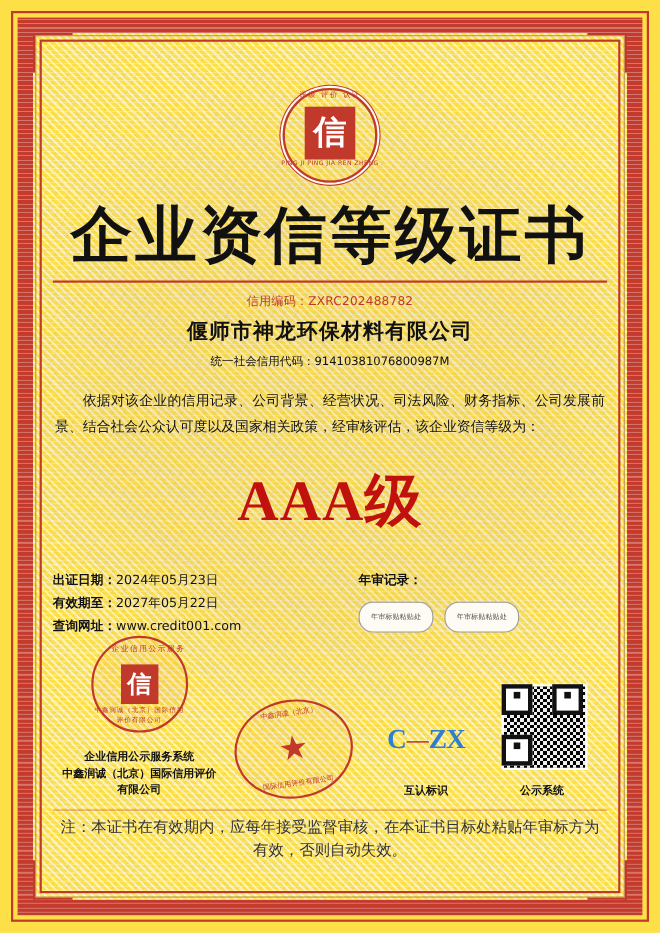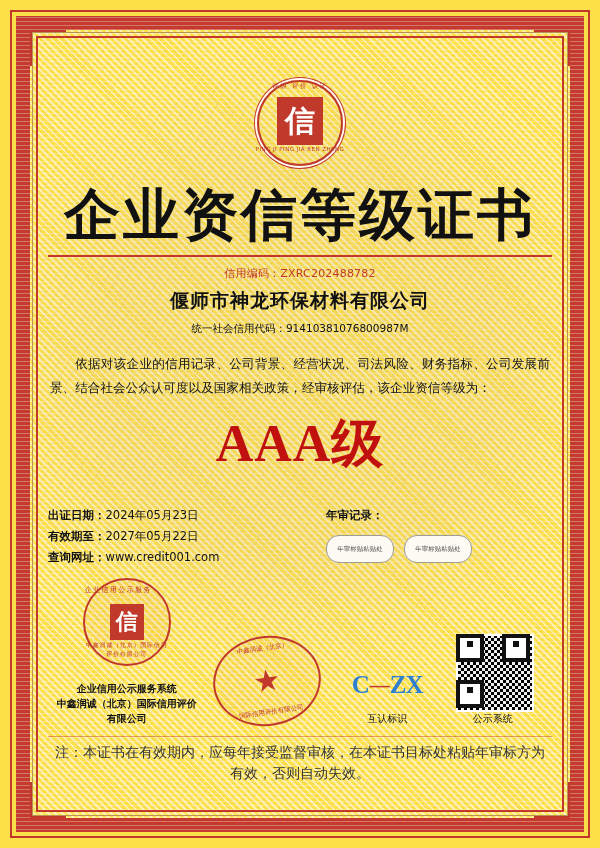--- a/index.html
+++ b/index.html
@@ -120,21 +120,21 @@
     margin-top:8px;text-align:center;font-size:10.5px;color:#111;
   }
 
   .body-text{
     margin:16px 2px 0;
     font-size:12.6px;line-height:1.95;color:#111;text-align:justify;
     text-indent:2em;
   }
 
   .grade{
-    margin-top:8px;text-align:center;
+    margin-top:20px;text-align:center;
     font-size:52px;font-weight:bold;color:#c0110f;
     letter-spacing:1px;
     font-family:"Liberation Serif","DejaVu Serif",serif;
   }
 
   
   .info-row{display:flex;}
   .info-left{width:268px;}
   .info-right{flex:1;padding-left:10px;}
   .info-block{margin-top:26px;font-size:11.5px;color:#111;line-height:1.85;}
@@ -161,21 +161,21 @@
     width:84px;height:84px;border-radius:50%;border:2px solid #c0392b;
     margin:0 auto;position:relative;
     background:radial-gradient(circle,rgba(192,57,43,.05) 0 60%,rgba(192,57,43,.02) 100%);
   }
   .stamp-round .inner{
     position:absolute;left:50%;top:50%;transform:translate(-50%,-50%);
     width:34px;height:36px;background:#c0392b;color:#fff;
     display:flex;align-items:center;justify-content:center;font-size:22px;font-weight:bold;
   }
   .stamp-round .arc-top{
-    position:absolute;left:0;right:0;top:5px;text-align:left;
+    position:absolute;left:0;right:0;top:5px;text-align:right;
     font-size:7px;color:#c0392b;letter-spacing:1.4px;
   }
   .stamp-round .arc-bottom{
     position:absolute;left:0;right:0;bottom:5px;text-align:center;
     font-size:6px;color:#c0392b;letter-spacing:.8px;
   }
   .seal-caption{
     margin-top:15px;font-size:10px;color:#111;line-height:1.5;font-weight:bold;
   }
   .seal-b{width:140px;text-align:center;}
@@ -195,21 +195,21 @@
   .stamp-oval .ov-bottom{
     position:absolute;left:0;right:0;bottom:7px;text-align:center;font-size:6.5px;color:#c0392b;
   }
   .seal-c{width:108px;text-align:center;}
   .mark-logo{
     height:46px;display:flex;align-items:center;justify-content:center;
     font-size:25px;font-weight:bold;color:#2f7fd0;letter-spacing:-1px;
     font-family:"Liberation Serif","DejaVu Serif",serif;
   }
   .mark-logo .dash{color:#c0392b;font-size:20px;margin:0 1px;}
-  .seal-c .cap,.seal-d .cap{margin-top:4px;font-size:10px;font-weight:normal;color:#111;}
+  .seal-c .cap,.seal-d .cap{margin-top:16px;font-size:10px;font-weight:bold;color:#111;}
   .seal-d{width:110px;text-align:center;}
   .qr{
     width:74px;height:74px;margin:0 auto;
     background:
       repeating-linear-gradient(0deg,#111 0 3px,#fff 3px 6px),
       repeating-linear-gradient(90deg,#111 0 3px,#fff 3px 6px);
     background-blend-mode:difference;
     border:2px solid #fff;
   }
   .qr-wrap{position:relative;width:74px;height:74px;margin:0 auto;}

